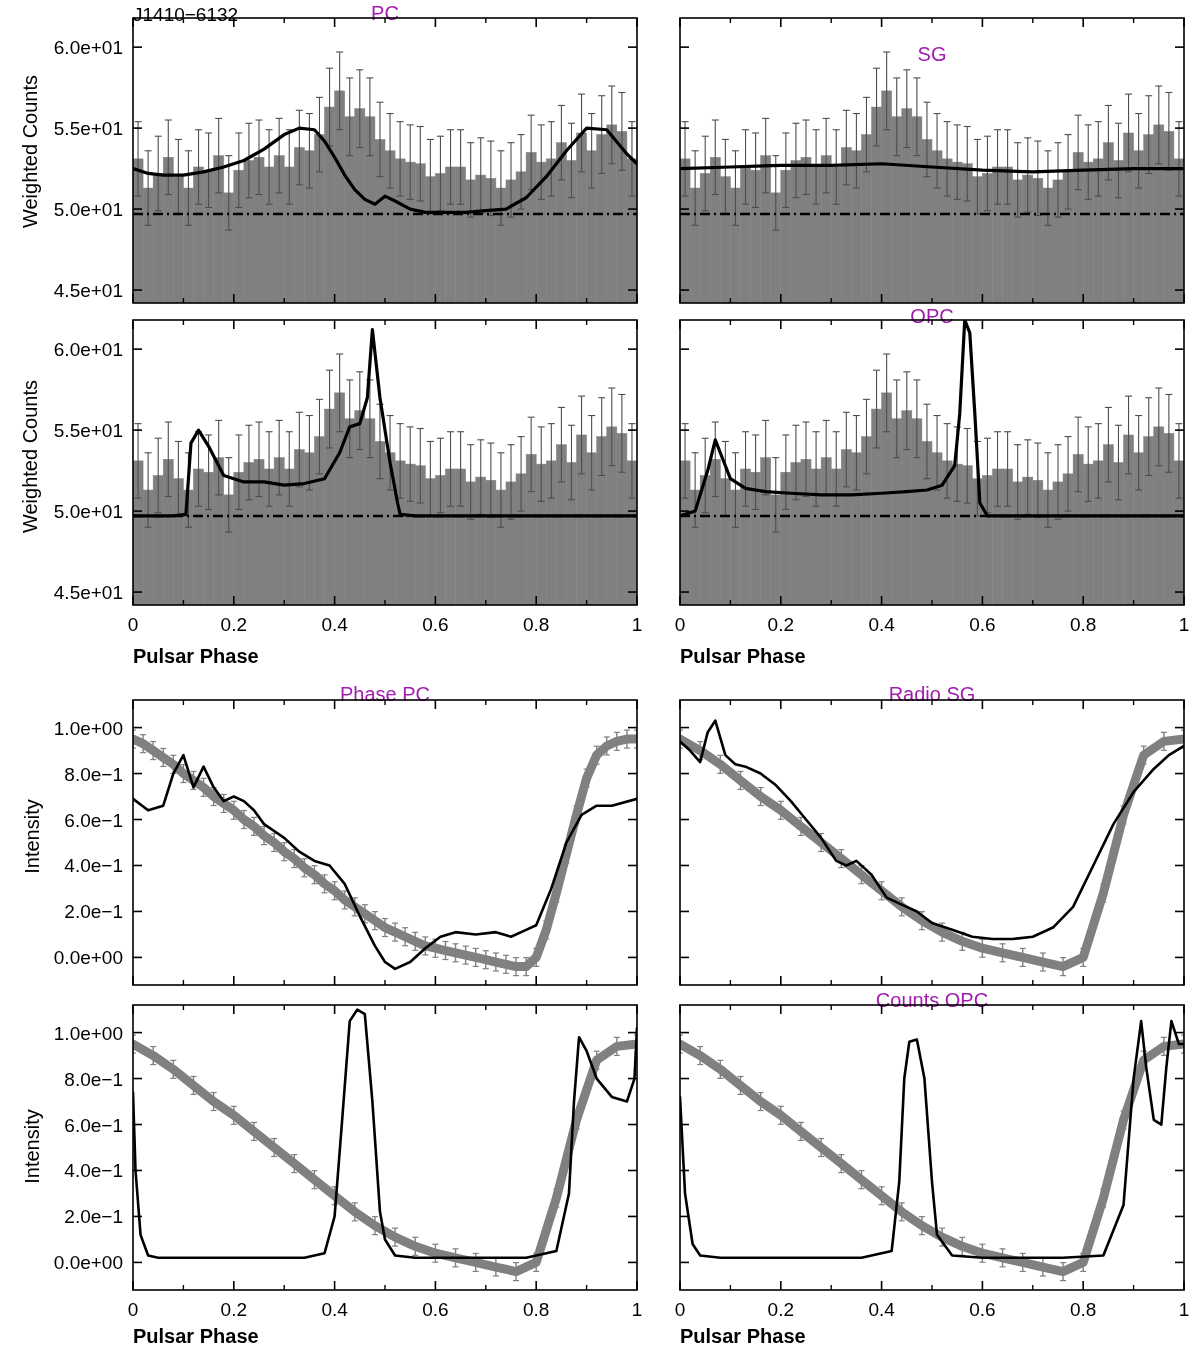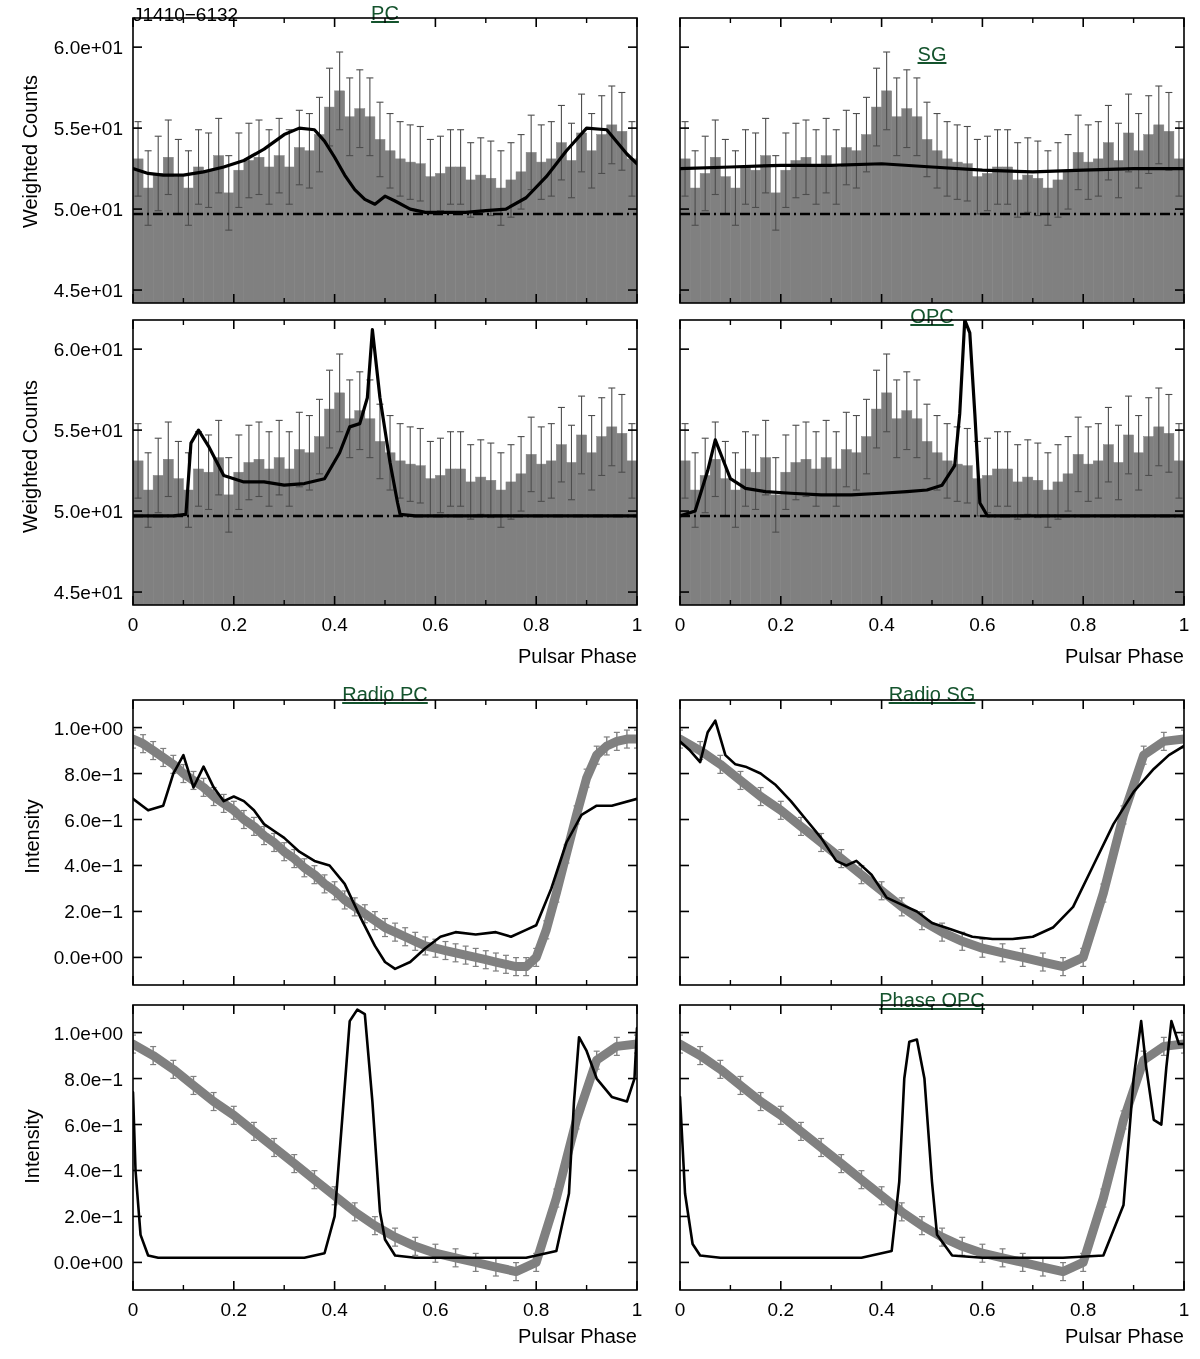--- a/index.html
+++ b/index.html
@@ -1,38 +1,38 @@
 <!DOCTYPE html>
 <html><head>
 <meta charset="utf-8">
 <style>
   html,body{margin:0;padding:0;background:#ffffff;}
   body{width:1200px;height:1359px;font-family:"Liberation Sans", sans-serif;color:#000;}
   .page{position:relative;width:1200px;height:1188px;}
-  .title{position:absolute;text-align:center;font-size:20px;color:#14532d;text-decoration:underline;}
+  .title{position:absolute;text-align:center;font-size:20px;color:#a21caf;}
   .srcname{position:absolute;font-size:19px;color:#000;}
-  .axlabel{position:absolute;font-size:20px;color:#000;text-align:right;}
+  .axlabel{position:absolute;font-size:20px;color:#000;text-align:left;font-weight:bold;}
   .ylabel{position:absolute;font-size:20px;color:#000;transform-origin:center center;}
   svg{display:block;}
   .no-sel{user-select:none;}
 </style>
 </head>
 <body>
 
 <div class="page no-sel">
 
   <div class="srcname" style="left:133px;top:4px;">J1410−6132</div>
 
   <div class="title" style="left:133px;top:2px;width:504px;">PC</div>
   <div class="title" style="left:680px;top:2px;width:504px;margin-top:41px;">SG</div>
   <div class="title" style="left:680px;top:305px;width:504px;">OPC</div>
 
-  <div class="title" style="left:133px;top:683px;width:504px;">Radio PC</div>
+  <div class="title" style="left:133px;top:683px;width:504px;">Phase PC</div>
   <div class="title" style="left:680px;top:683px;width:504px;">Radio SG</div>
-  <div class="title" style="left:680px;top:989px;width:504px;">Phase OPC</div>
+  <div class="title" style="left:680px;top:989px;width:504px;">Counts OPC</div>
 
   <div class="ylabel" style="left:-60px;top:140px;width:180px;text-align:center;transform:rotate(-90deg);">Weighted Counts</div>
   <div class="ylabel" style="left:-60px;top:445px;width:180px;text-align:center;transform:rotate(-90deg);">Weighted Counts</div>
   <div class="ylabel" style="left:-38px;top:825px;width:140px;text-align:center;transform:rotate(-90deg);">Intensity</div>
   <div class="ylabel" style="left:-38px;top:1135px;width:140px;text-align:center;transform:rotate(-90deg);">Intensity</div>
 
   <div class="axlabel" style="left:133px;top:645px;width:504px;">Pulsar Phase</div>
   <div class="axlabel" style="left:680px;top:645px;width:504px;">Pulsar Phase</div>
   <div class="axlabel" style="left:133px;top:1325px;width:504px;">Pulsar Phase</div>
   <div class="axlabel" style="left:680px;top:1325px;width:504px;">Pulsar Phase</div>

